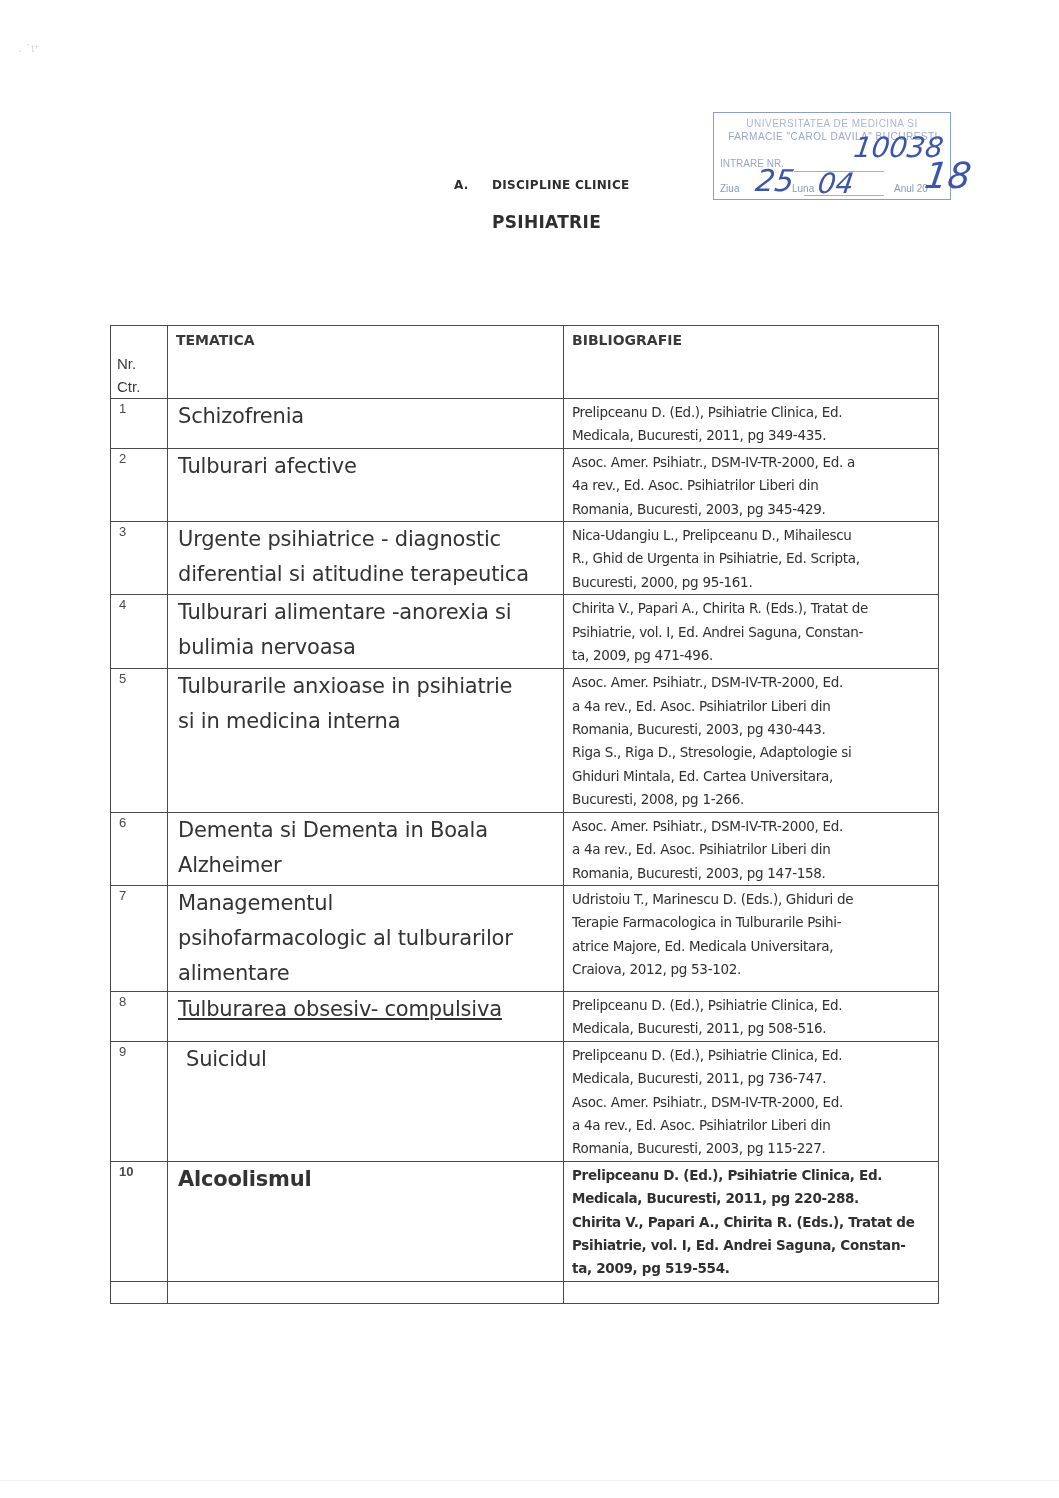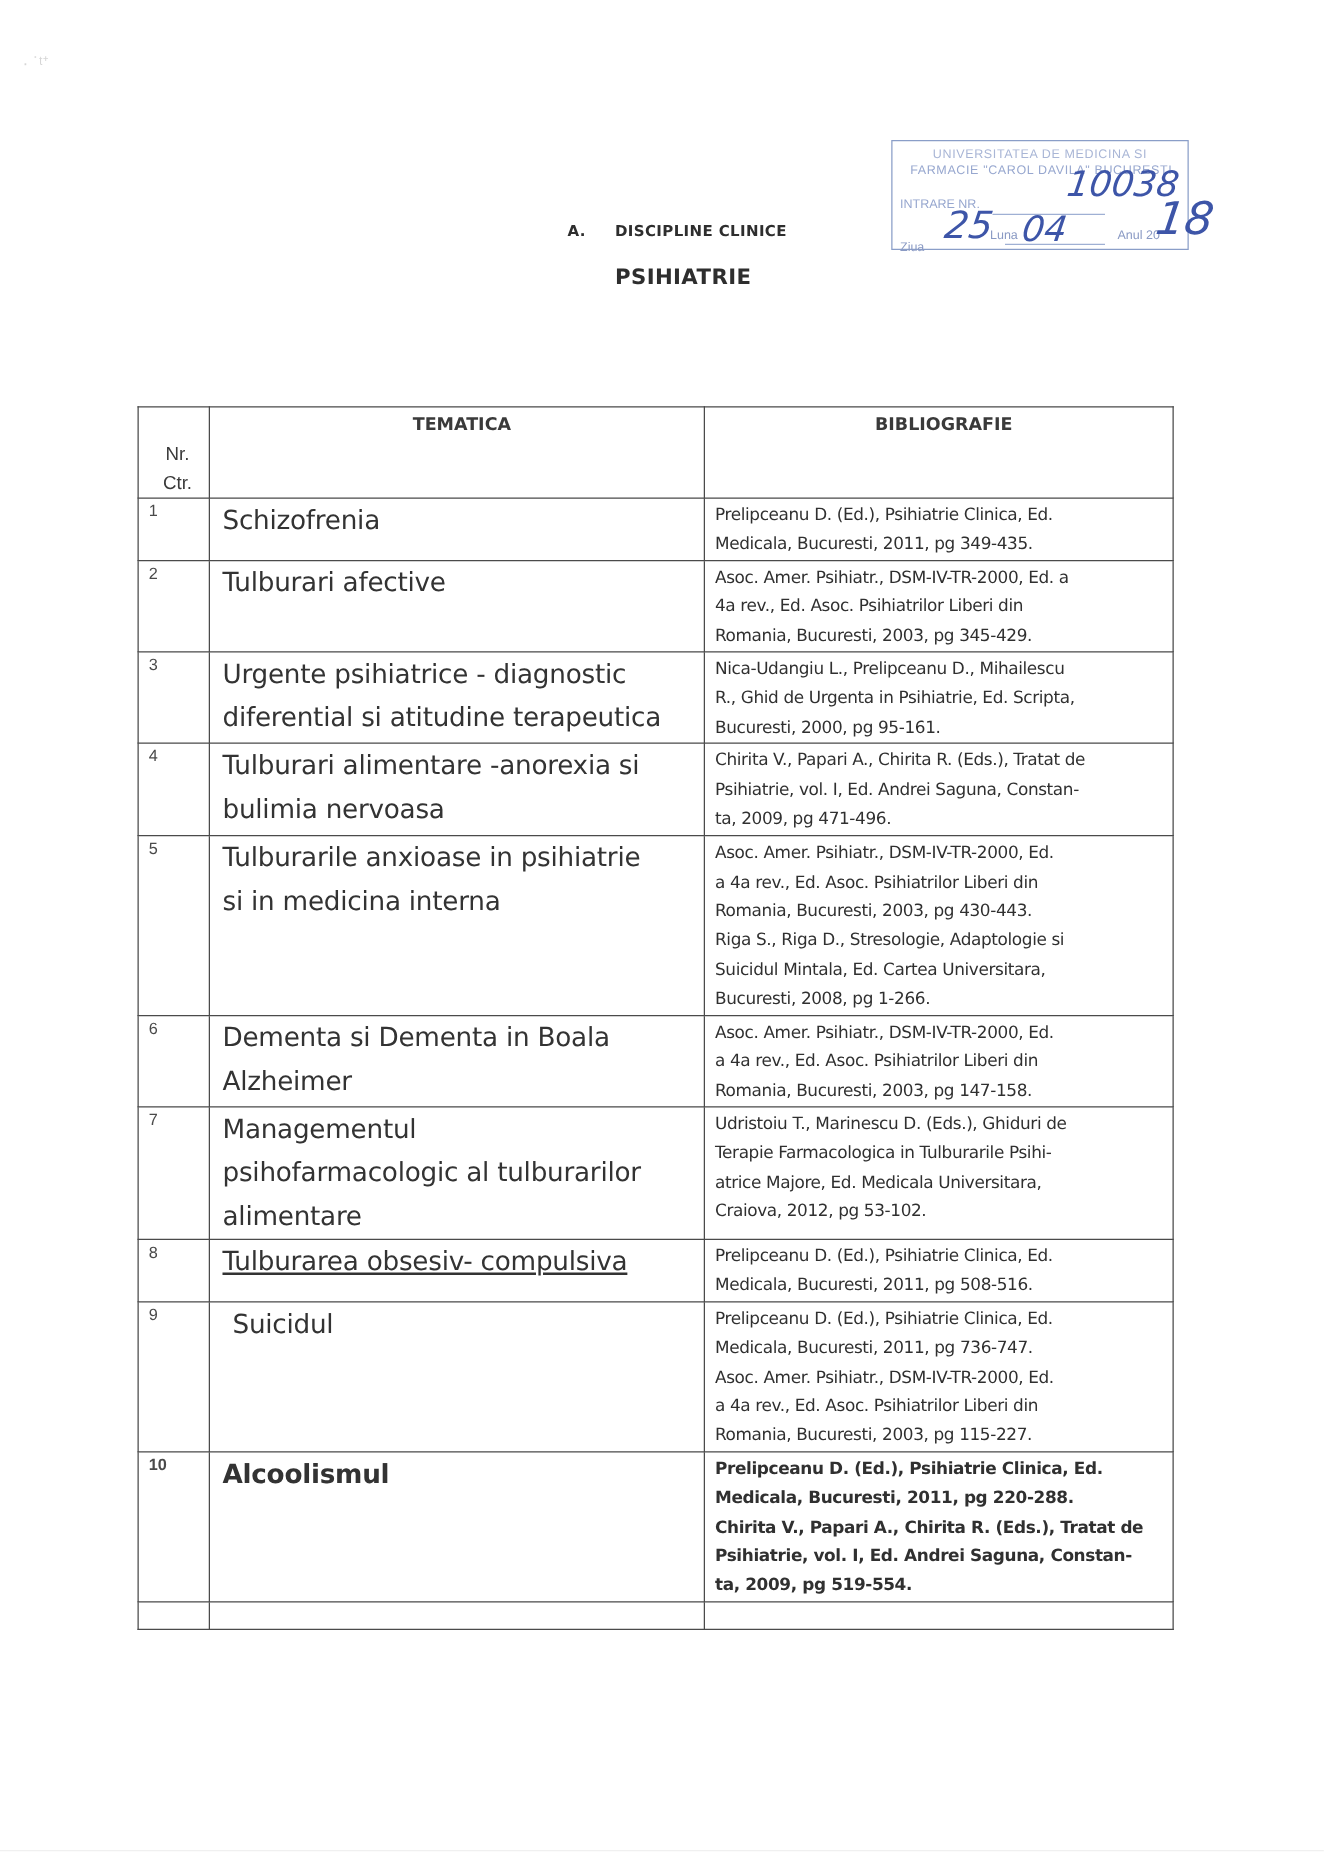--- a/index.html
+++ b/index.html
@@ -7,21 +7,21 @@
     width: 1059px; height: 1498px; background: #ffffff; position: relative; overflow: hidden;
     font-family: "Liberation Sans", sans-serif; color: #2b2b2b;
   }
   .stamp {
     position: absolute; left: 713px; top: 112px; width: 236px; height: 86px;
     border: 1px solid #8a9ec8; color: #7f93c2; font-size: 10px;
   }
   .stamp .l1 { position: absolute; left: 0; right: 0; top: 5px; text-align: center; color: #a9b6d6; letter-spacing: 0.5px; }
   .stamp .l2 { position: absolute; left: 2px; right: 0; top: 18px; text-align: center; color: #97a7cf; letter-spacing: 0.5px; }
   .stamp .l3 { position: absolute; left: 6px; top: 45px; color: #97a7cf; }
-  .stamp .l4 { position: absolute; left: 6px; top: 80px; color: #8a9ac4; }
+  .stamp .l4 { position: absolute; left: 6px; top: 70px; color: #8a9ac4; }
   .stamp .luna { position: absolute; left: 78px; top: 70px; color: #8a9ac4; }
   .stamp .anul { position: absolute; left: 180px; top: 70px; color: #8a9ac4; }
   .stamp .line1 { position: absolute; left: 80px; width: 90px; top: 58px; border-top: 1px solid #9fb0d4; }
   .stamp .line2 { position: absolute; left: 90px; width: 80px; top: 82px; border-top: 1px solid #9fb0d4; }
   .hw { position: absolute; font-family: "DejaVu Sans", sans-serif; color: #3d55a8; font-style: italic; transform: skewX(-8deg); }
   .hw.no { left: 140px; top: 18px; font-size: 28px; }
   .hw.day { left: 42px; top: 50px; font-size: 30px; }
   .hw.month { left: 104px; top: 54px; font-size: 28px; }
   .hw.year { left: 211px; top: 42px; font-size: 36px; }
 
@@ -39,21 +39,21 @@
     position: absolute; left: 110px; top: 325px; border-collapse: collapse; table-layout: fixed;
     width: 828px;
   }
   table.syl td, table.syl th {
     border: 1px solid #4a4a4a; vertical-align: top; padding: 0; text-align: left;
   }
   col.c1 { width: 57px; }
   col.c2 { width: 396px; }
   col.c3 { width: 375px; }
   th { font-family: "DejaVu Sans", sans-serif; font-size: 14px; font-weight: bold; color: #3a3a3a; }
-  th .h { display: block; padding: 6px 0 0 8px; text-align: center; }
+  th .h { display: block; padding: 6px 0 0 8px; }
   th.nr { font-weight: normal; }
   th.nr .h { padding: 26px 0 0 6px; line-height: 23px; font-family: "Liberation Sans", sans-serif; font-size: 15px; }
   td.nr { font-size: 13px; color: #4a4a4a; padding: 2px 0 0 8px !important; }
   td.tema { font-family: "DejaVu Sans", sans-serif; font-size: 21px; line-height: 35px; color: #333; padding: 0 0 0 10px !important; letter-spacing: -0.2px; }
   td.tema.ind { padding-left: 18px !important; }
   td.bib { font-family: "DejaVu Sans", sans-serif; font-size: 13.5px; line-height: 23.4px; color: #303030; padding: 2px 0 0 8px !important; letter-spacing: -0.3px; }
   td.bib span { display: block; white-space: nowrap; }
 
   .footer-line { position: absolute; left: 0; right: 0; top: 1480px; border-top: 1px solid #f0f0f0; }
   .smudge { position: absolute; left: 18px; top: 40px; width: 70px; height: 50px; color: #d6d6d6; font-size: 14px; }
@@ -155,21 +155,21 @@
         <td class="nr">5</td>
         <td class="tema">
           <span style="display: block;">Tulburarile anxioase in psihiatrie</span>
           <span style="display: block;">si in medicina interna</span>
         </td>
         <td class="bib">
           <span>Asoc. Amer. Psihiatr., DSM-IV-TR-2000, Ed.</span>
           <span>a 4a rev., Ed. Asoc. Psihiatrilor Liberi din</span>
           <span>Romania, Bucuresti, 2003, pg 430-443.</span>
           <span>Riga S., Riga D., Stresologie, Adaptologie si</span>
-          <span>Suicidul Mintala, Ed. Cartea Universitara,</span>
+          <span>Ghiduri Mintala, Ed. Cartea Universitara,</span>
           <span>Bucuresti, 2008, pg 1-266.</span>
         </td>
       </tr>
       <tr style="height: 72px;">
         <td class="nr">6</td>
         <td class="tema">
           <span style="display: block;">Dementa si Dementa in Boala</span>
           <span style="display: block;">Alzheimer</span>
         </td>
         <td class="bib">

